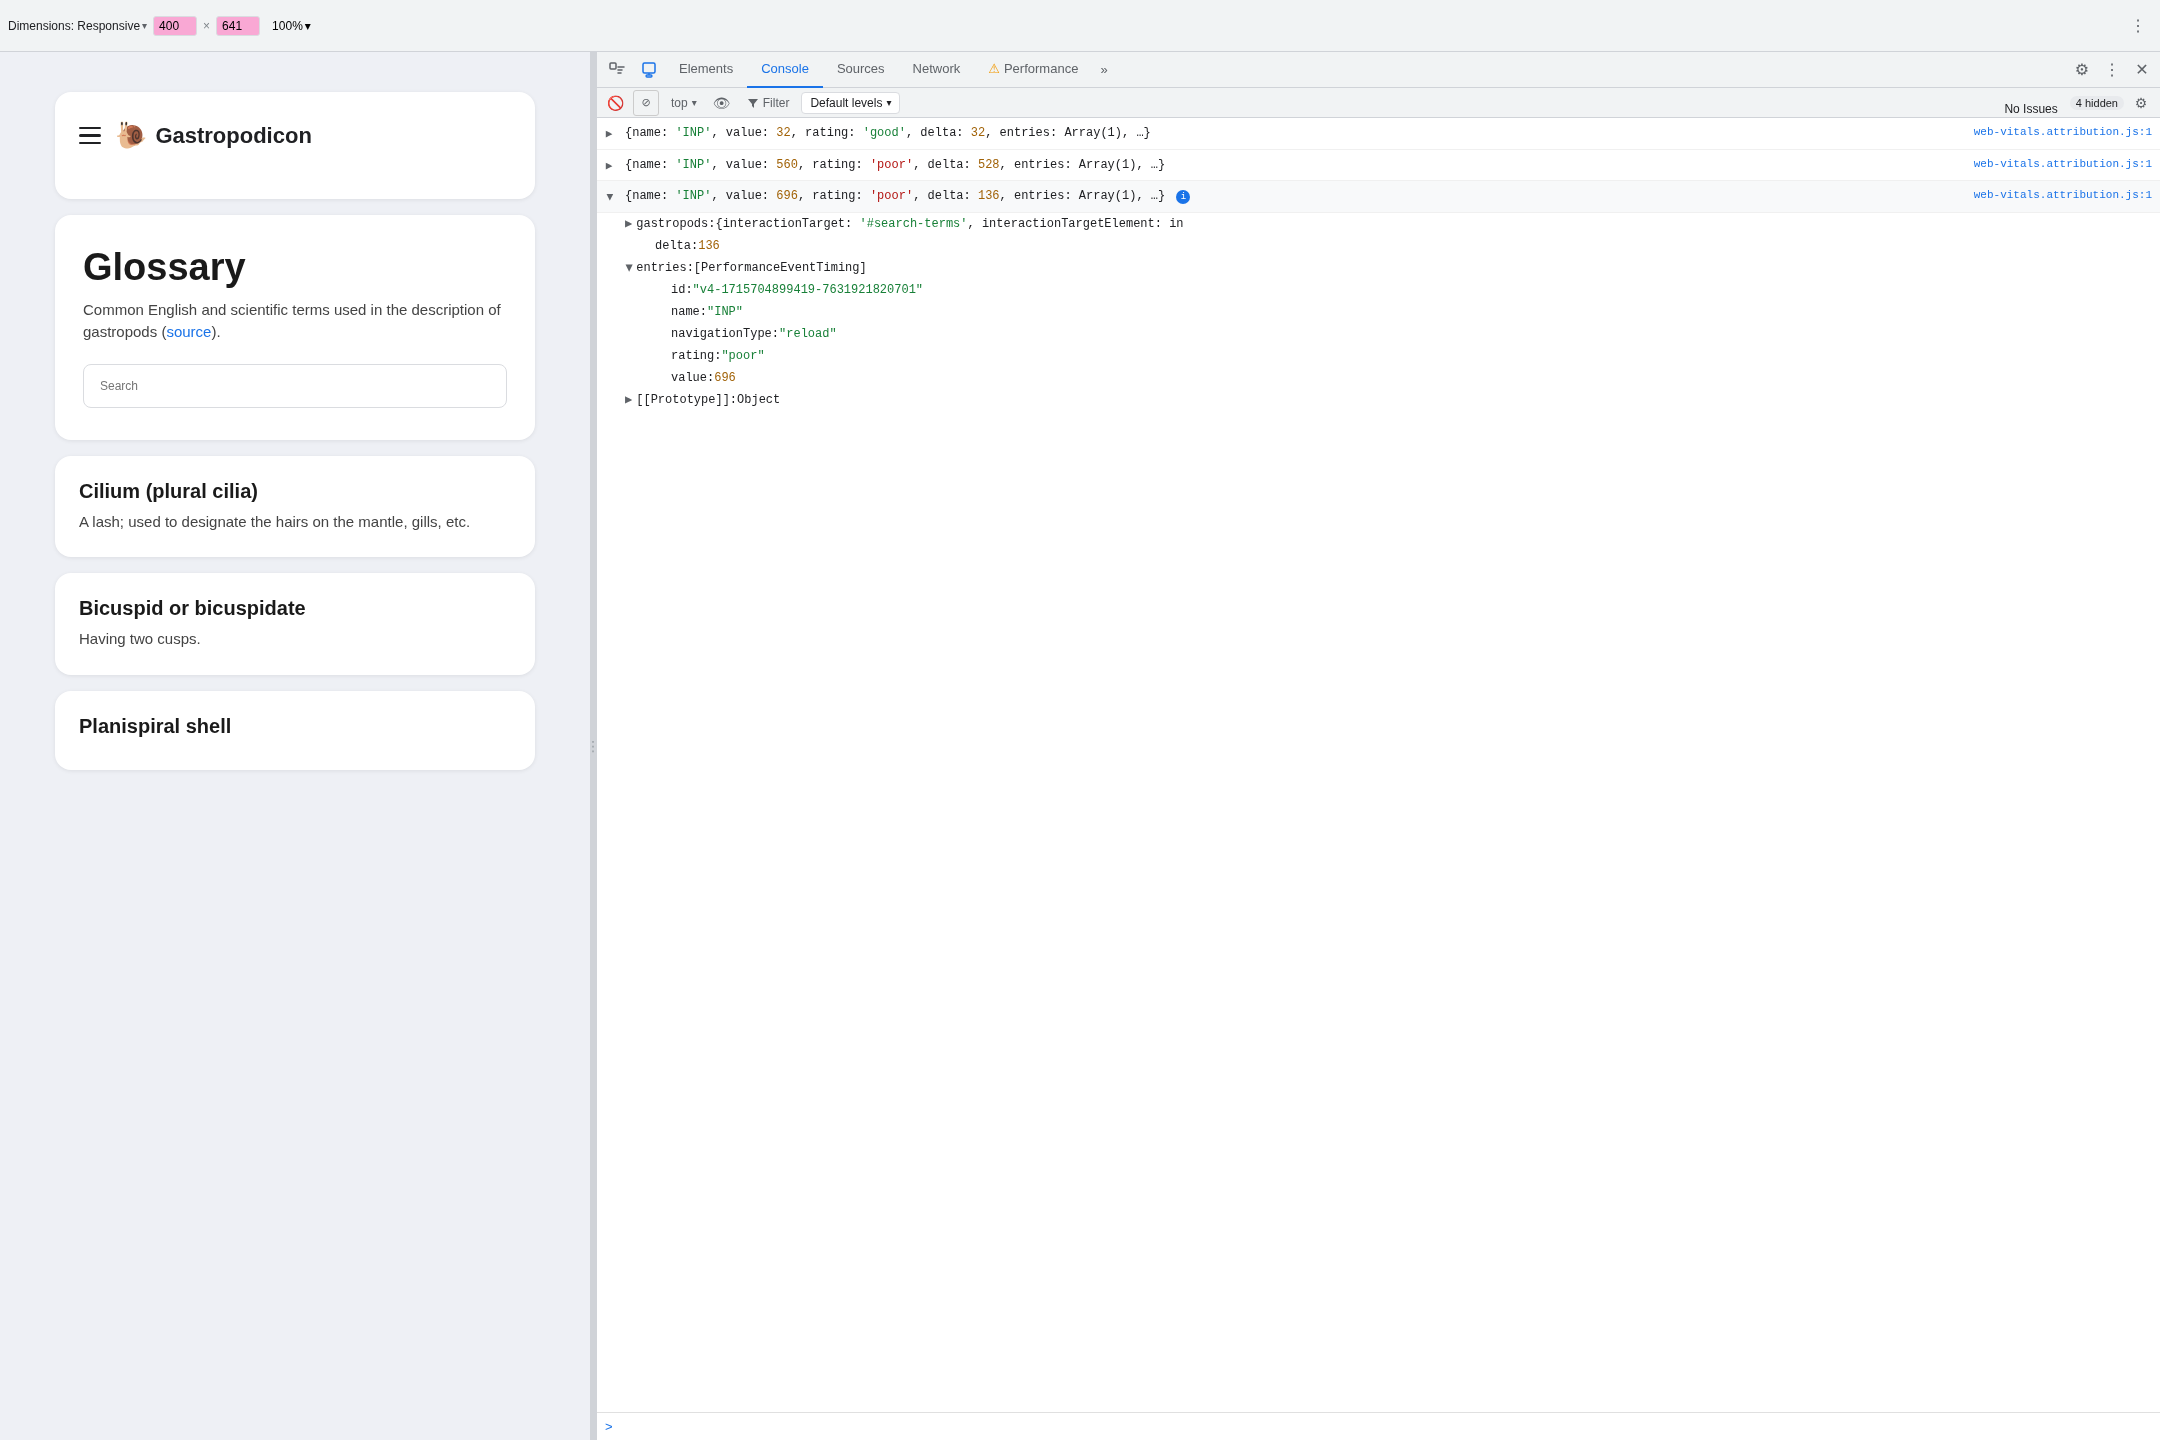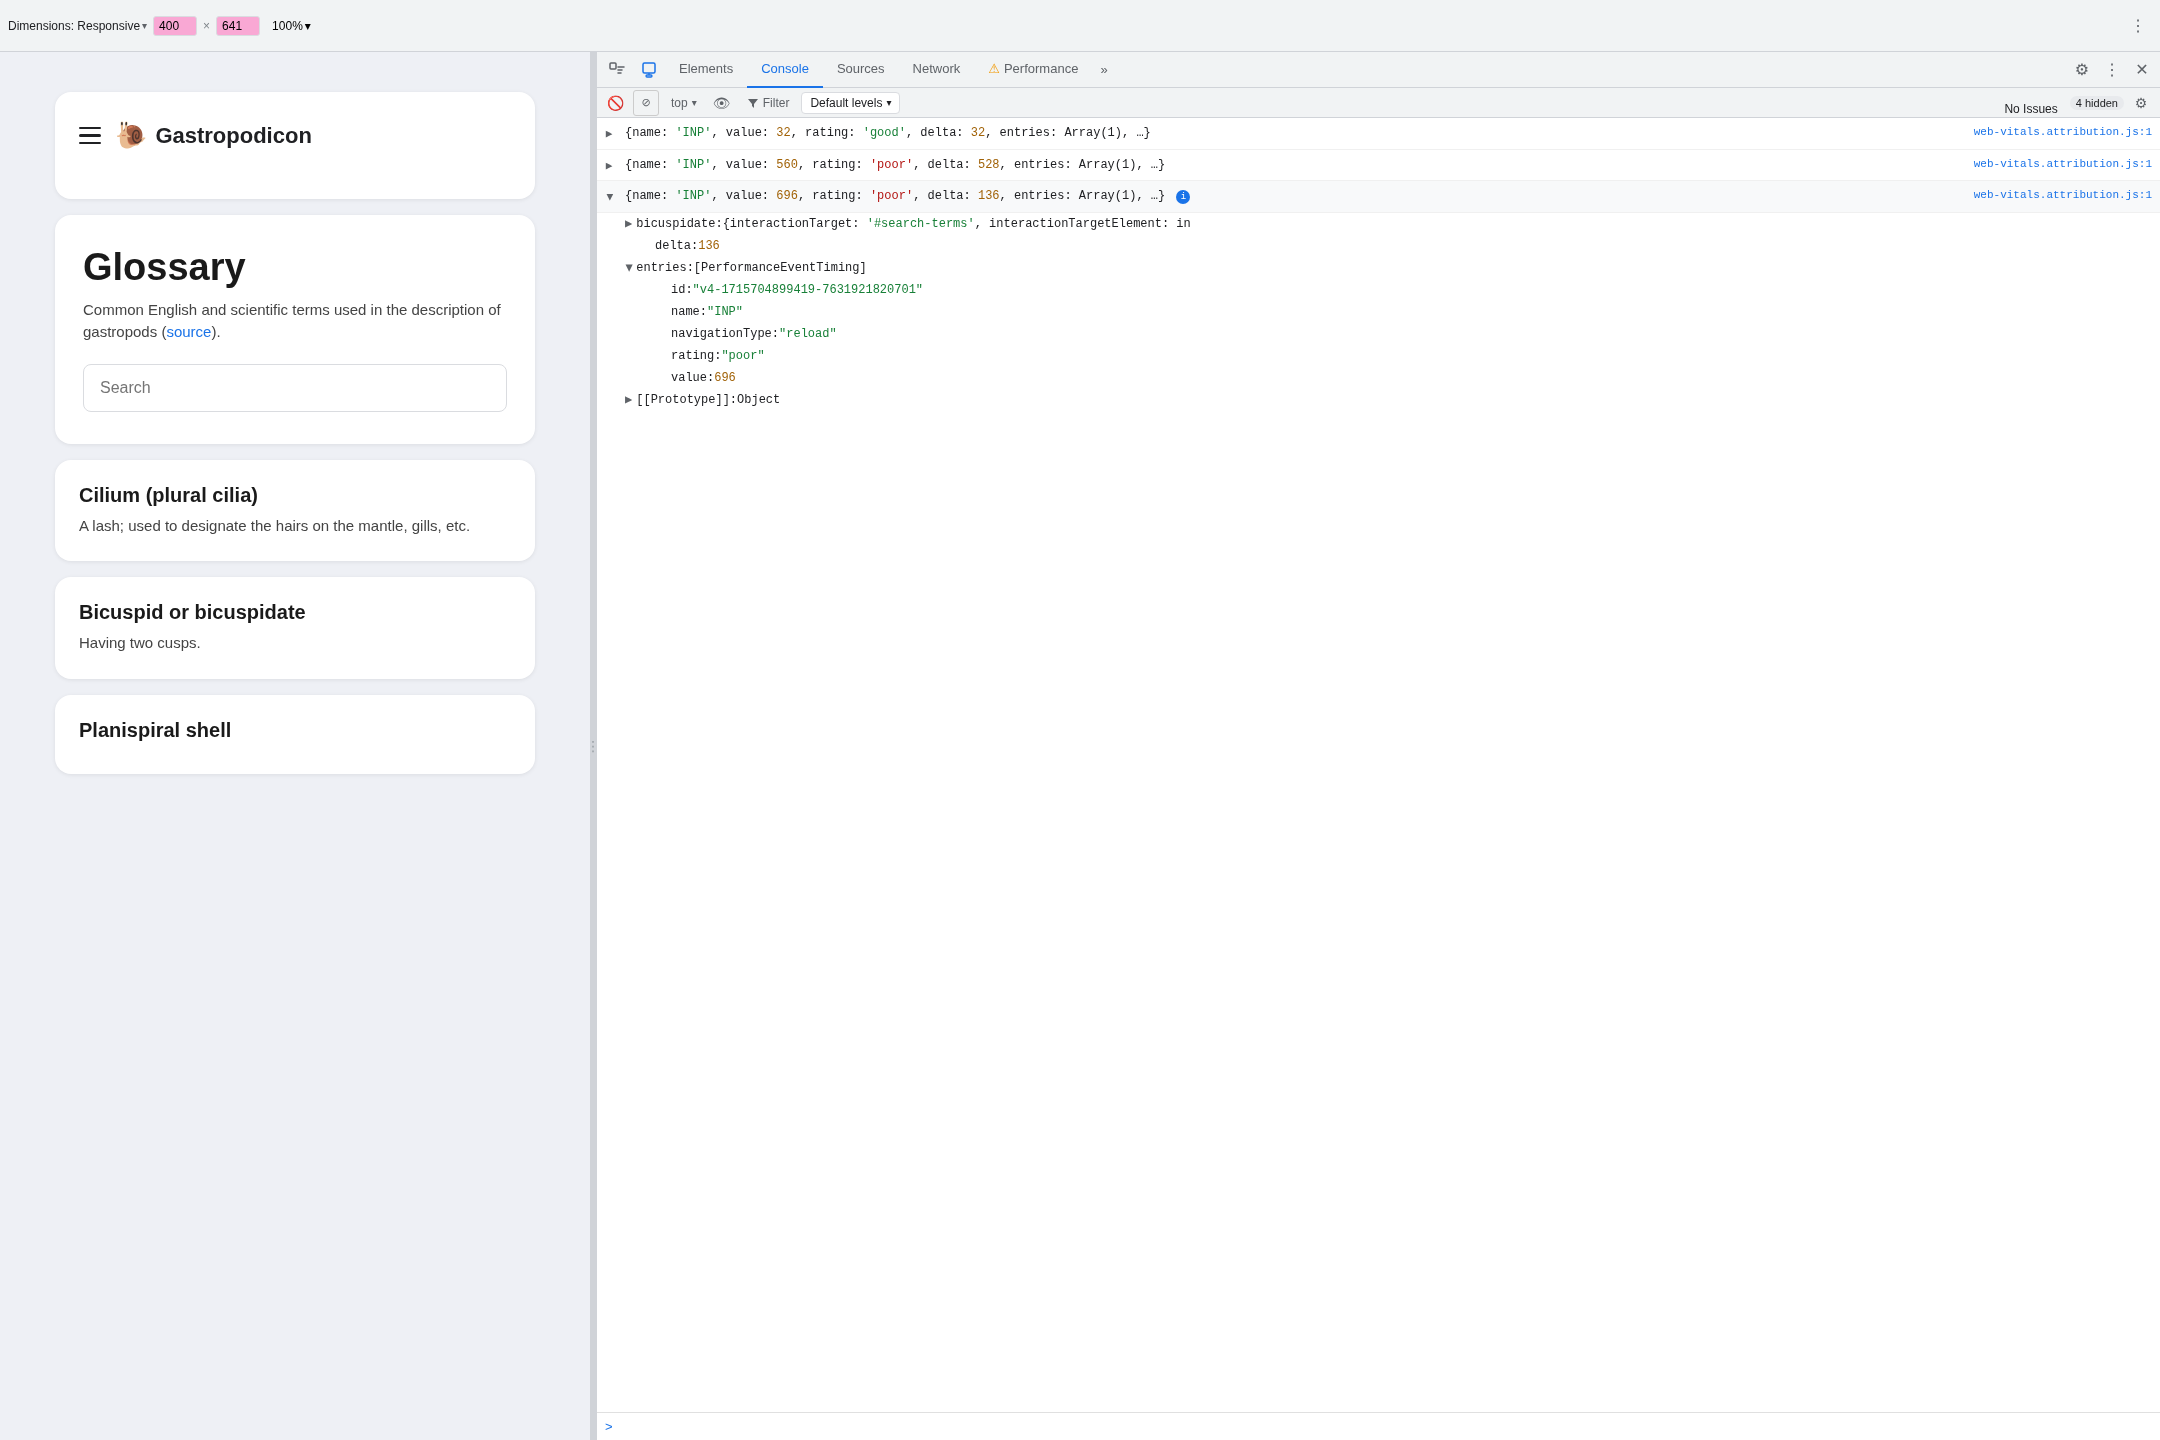--- a/index.html
+++ b/index.html
@@ -185,21 +185,21 @@
     }
     .glossary-desc a {
       color: #1a73e8;
       text-decoration: none;
     }
     .search-input {
       width: 100%;
       padding: 14px 16px;
       border: 1px solid #dadce0;
       border-radius: 8px;
-      font-size: 16px;
+      font-size: 12px;
       color: #80868b;
       outline: none;
       background: #fff;
     }
 
     
     .term-card {
       background: #fff;
       border-radius: 16px;
       padding: 24px 24px;
@@ -607,21 +607,21 @@
           <a class="row-link" href="#">web-vitals.attribution.js:1</a>
           <span class="console-text">
             {<span class="k">name</span>: <span class="s-green">'INP'</span>, <span class="k">value</span>: <span class="s-num">696</span>, <span class="k">rating</span>: <span class="s-poor">'poor'</span>, <span class="k">delta</span>: <span class="s-num">136</span>, <span class="k">entries</span>: Array(1), …}
           </span>
           <span style="display:inline-block;background:#1a73e8;color:white;border-radius:50%;width:14px;height:14px;font-size:9px;text-align:center;line-height:14px;margin-left:4px;cursor:pointer;">i</span>
         </div>
       </div>
 
       <div class="tree-row tree-indent-1">
         <span style="margin-right:4px;color:#5f6368;cursor:pointer;">▶</span>
-        <span class="k">bicuspidate</span>
+        <span class="k">gastropods</span>
           <span class="punct">: </span>
           <span class="console-text">{interactionTarget: <span class="s-green">'#search-terms'</span>, interactionTargetElement: in</span>
       </div>
 
       <div class="tree-row tree-indent-2">
         <span style="width:14px;display:inline-block;"></span>
         <span class="k">delta</span>
           <span class="punct">: </span>
           <span class="s-num">136</span>
       </div>

